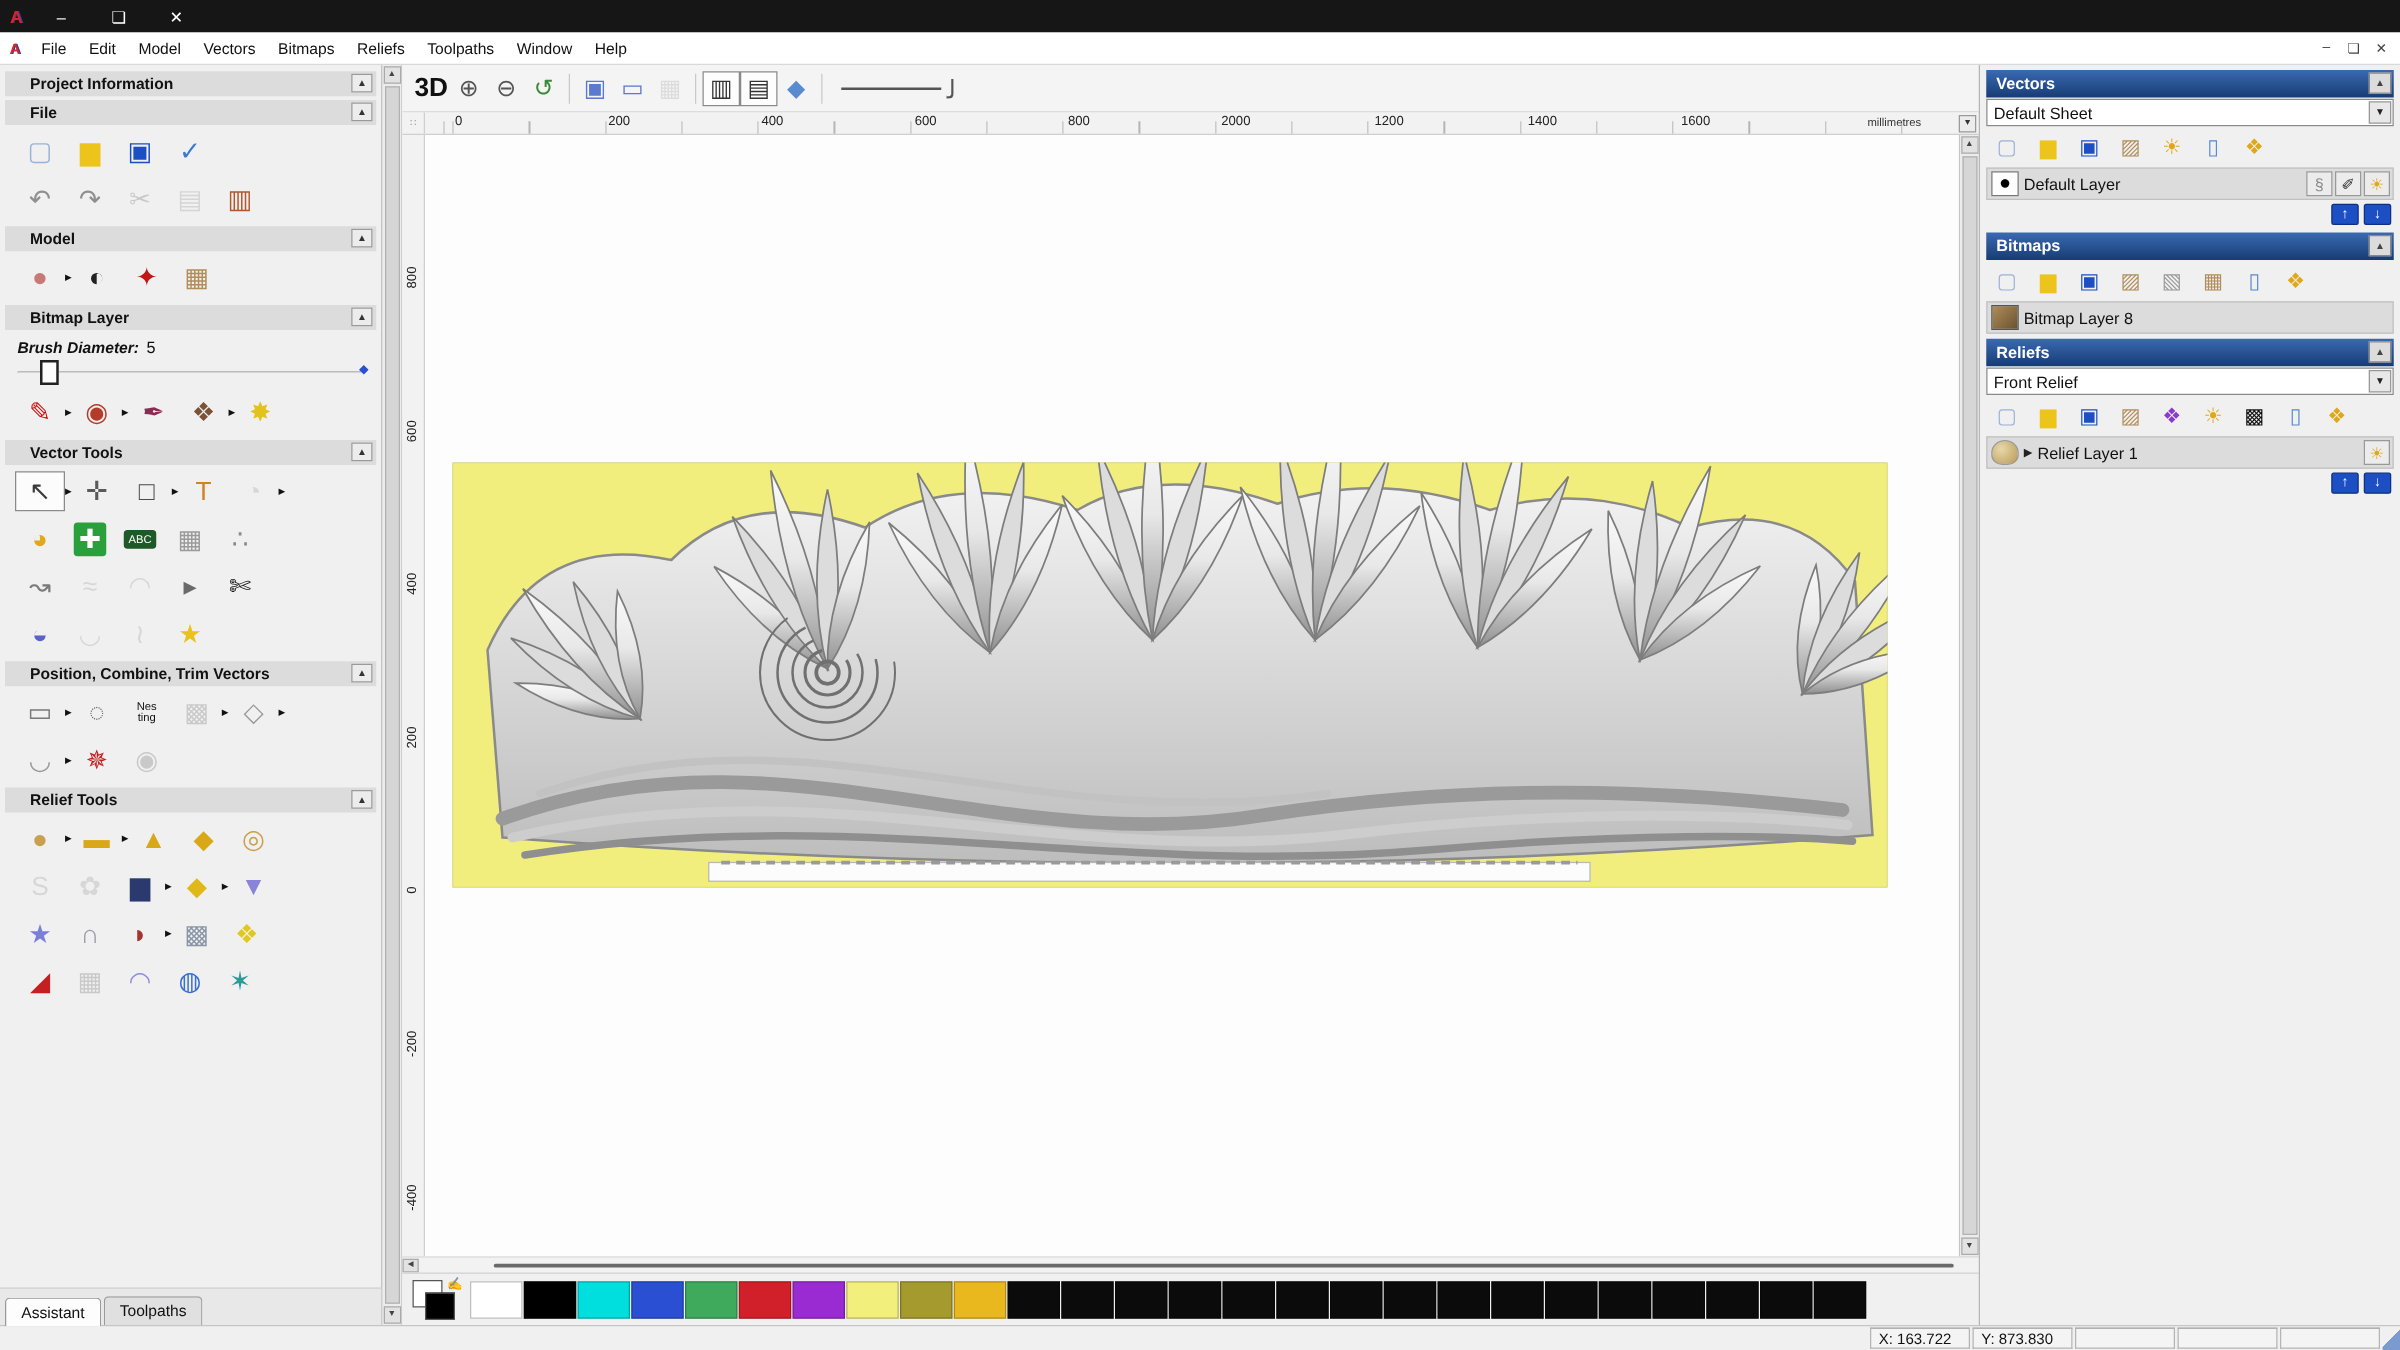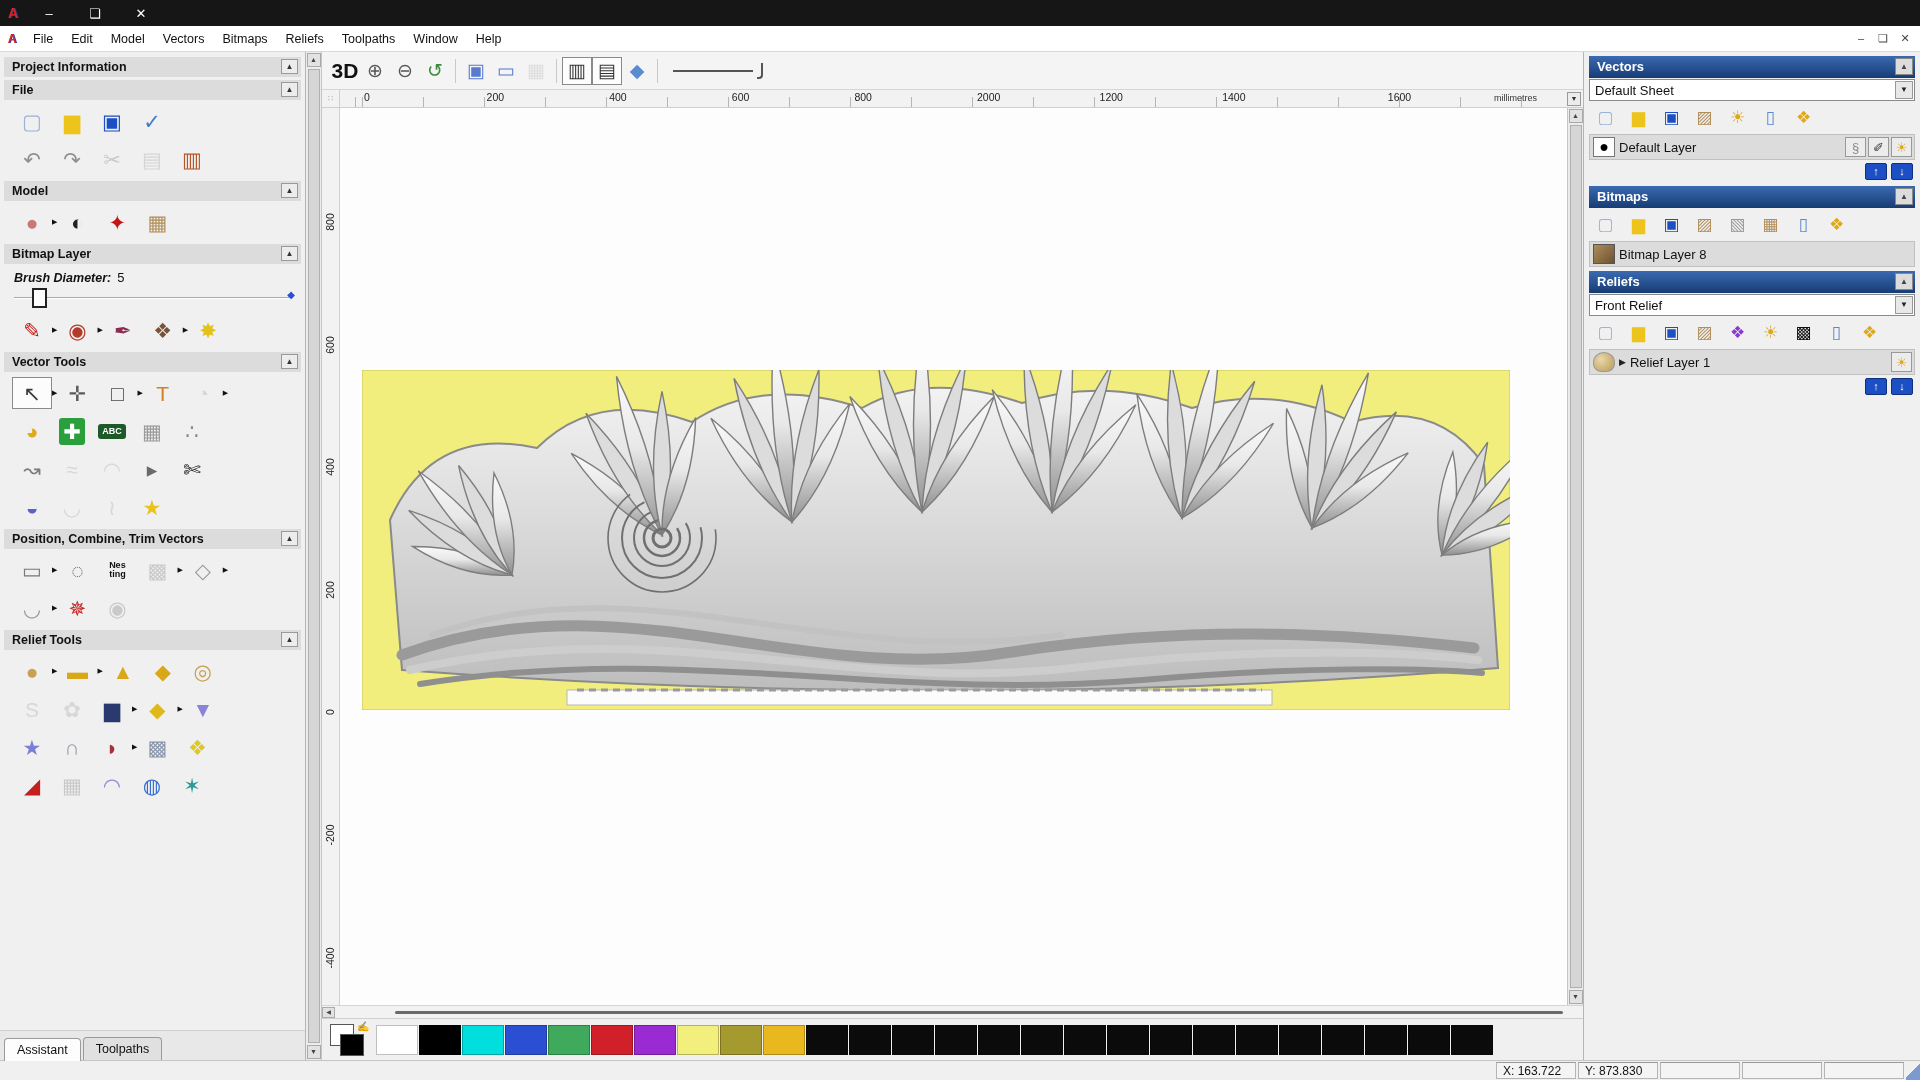--- a/index.html
+++ b/index.html
@@ -18,29 +18,29 @@
   .menu-item { padding:0 9px; height:22px; line-height:22px; font-size:12.5px; }
   .menubar-spacer { flex:1; }
   .mdibtn { width:22px; text-align:center; color:#444; font-size:11px; }
 
   
   .main { display:flex; height:1008px; }
 
   
   .leftpanel { width:306px; background:#f0f0f0; border-right:1px solid #b5b5b5; display:flex; flex-direction:column; }
   .lp-body { flex:1; overflow:hidden; padding:2px 2px 0 2px; }
-  .sec-head { height:20px; background:#dcdcdc; font-weight:bold; font-size:12.5px; line-height:20px; padding-left:8px; margin:3px 2px 2px 2px; position:relative; }
+  .sec-head { height:20px; background:#dcdcdc; font-weight:bold; font-size:12.5px; line-height:20px; padding-left:20px; margin:3px 2px 2px 2px; position:relative; }
   .collapse { position:absolute; right:3px; top:2px; width:17px; height:15px; background:#ececec; border:1px solid #9a9a9a; font-size:8px; line-height:13px; text-align:center; color:#333; }
   .pi-grid { display:flex; padding:2px 0 2px 12px; }
   .pi-col { width:130px; line-height:15px; font-size:12px; }
   .pi-col b { font-size:12.5px; }
   .tool-row { display:flex; align-items:center; padding:3px 0 3px 10px; }
   .tool { width:40px; height:32px; display:flex; align-items:center; justify-content:center; position:relative; }
   .tool .tg { font-size:21px; line-height:1; }
-  .tool .tt { font-size:9px; font-weight:bold; line-height:9px; white-space:pre-line; text-align:right; }
+  .tool .tt { font-size:9px; font-weight:normal; line-height:9px; white-space:pre-line; text-align:center; }
   .tool .boxed { padding:3px 4px; border-radius:3px; }
   .tool.sel { background:#fcfcfc; border:1px solid #8a8a8a; }
   .tool.dim { opacity:.45; filter:grayscale(60%); }
   .flyout { font-size:7px; margin-left:0px; color:#111; }
   .brush-row { padding:4px 0 0 12px; font-size:12.5px; font-style:italic; font-weight:bold; }
   .brush-row .val { font-style:normal; font-weight:normal; margin-left:6px; font-size:13px; }
   .slider { position:relative; height:22px; margin:2px 14px 2px 12px; }
   .slider .track { position:absolute; left:0; right:0; top:10px; height:2px; background:#aaa; border-bottom:1px solid #fff; }
   .slider .thumb { position:absolute; left:18px; top:1px; width:15px; height:20px; background:#fdfdfd; border:2px solid #222; }
   .blue-diamond { position:absolute; right:-6px; top:2px; color:#2a4fd2; font-size:10px; }
@@ -508,21 +508,21 @@
       <div class="ruler-corner">∷</div>
       <div class="hruler" id="hruler">
           <span class="hlab" style="left: 24px;">0</span>
           <span class="hlab" style="left: 146.6px;">200</span>
           <span class="hlab" style="left: 269.2px;">400</span>
           <span class="hlab" style="left: 391.8px;">600</span>
           <span class="hlab" style="left: 514.4px;">800</span>
           <span class="hlab" style="left: 637px;">2000</span>
           <span class="hlab" style="left: 759.6px;">1200</span>
           <span class="hlab" style="left: 882.2px;">1400</span>
-          <span class="hlab" style="left: 1004.8px; margin-left: 43px;">1600</span>
+          <span class="hlab" style="left: 1004.8px;">1600</span>
           <span class="hunit">millimetres</span>
         </div>
       <div class="hruler-btn">▼</div>
     </div>
 
     <div class="canvasrow">
       <div class="vruler" id="vruler">
           <span class="vlab" style="top: 108px;">800</span>
           <span class="vlab" style="top: 230.6px;">600</span>
           <span class="vlab" style="top: 353.2px;">400</span>

